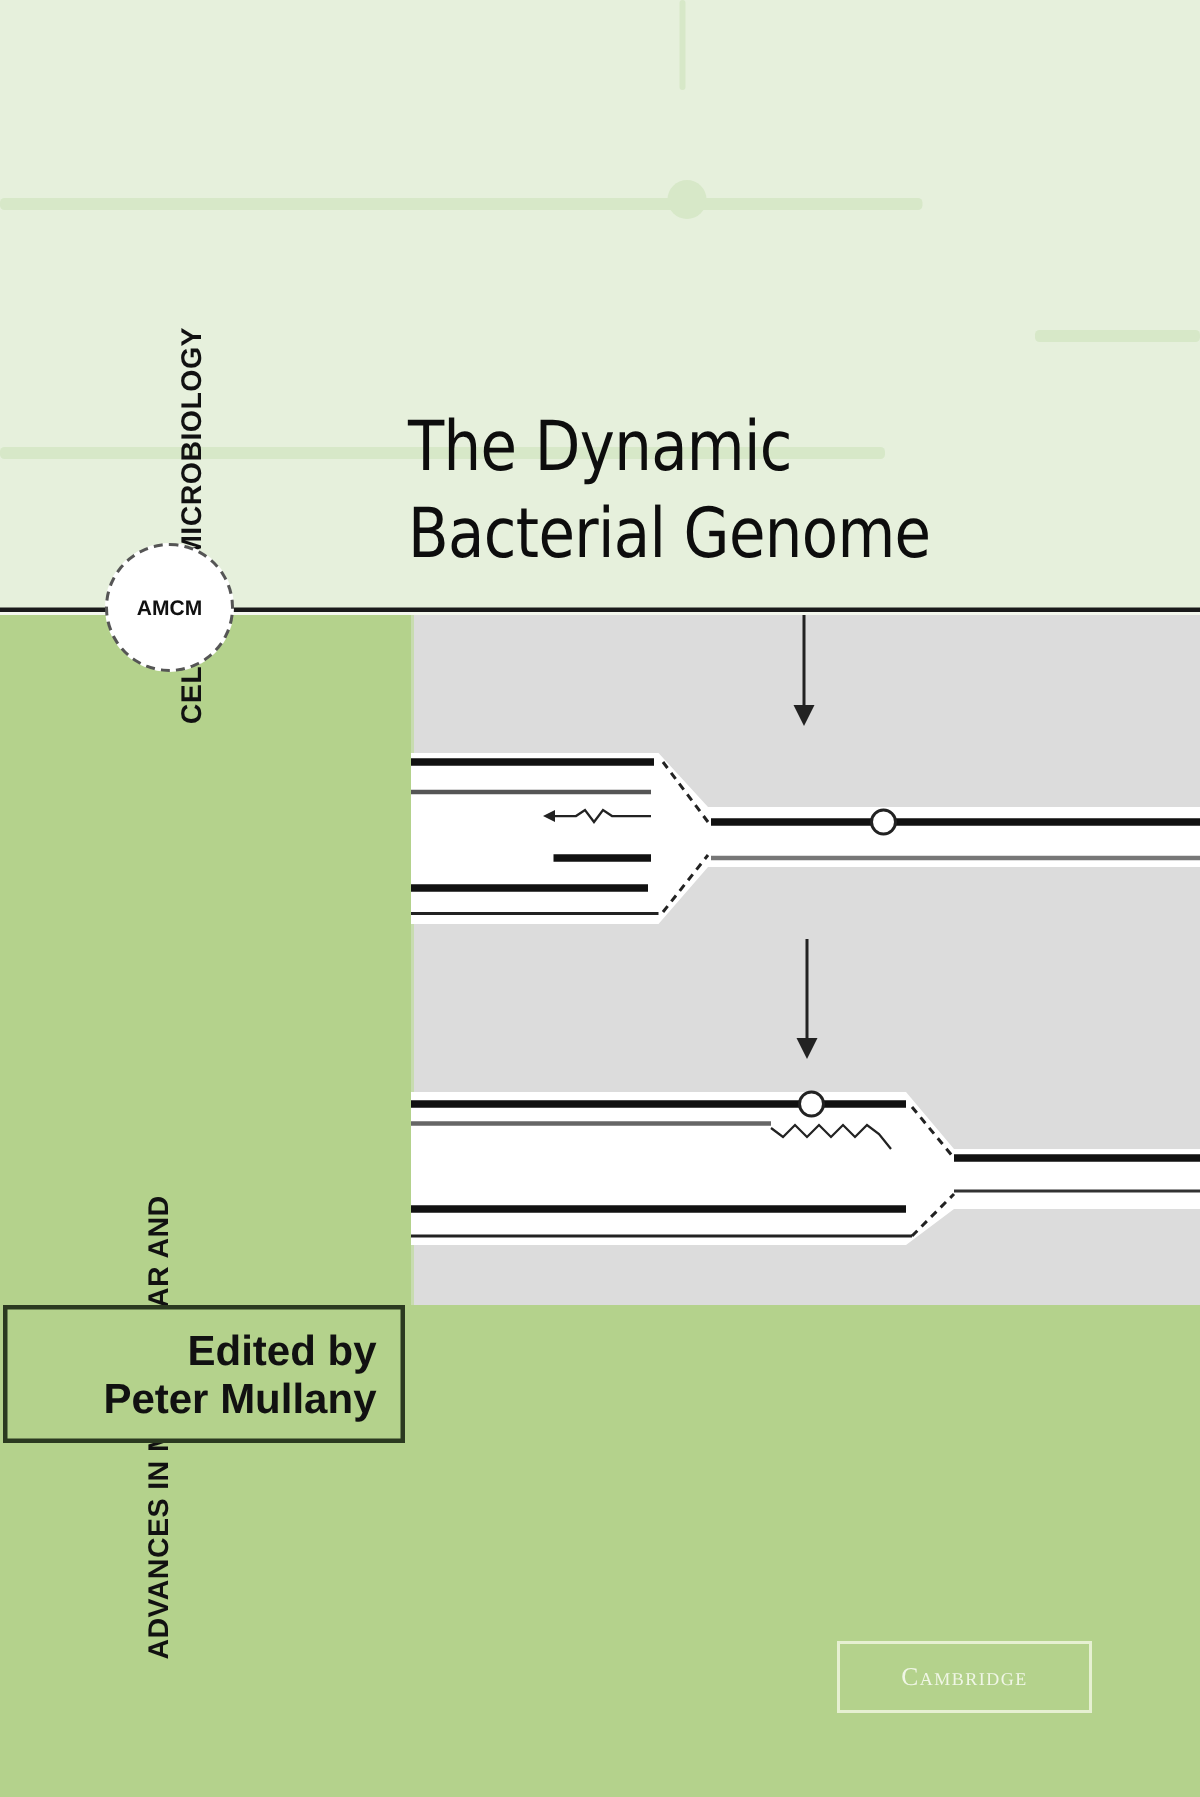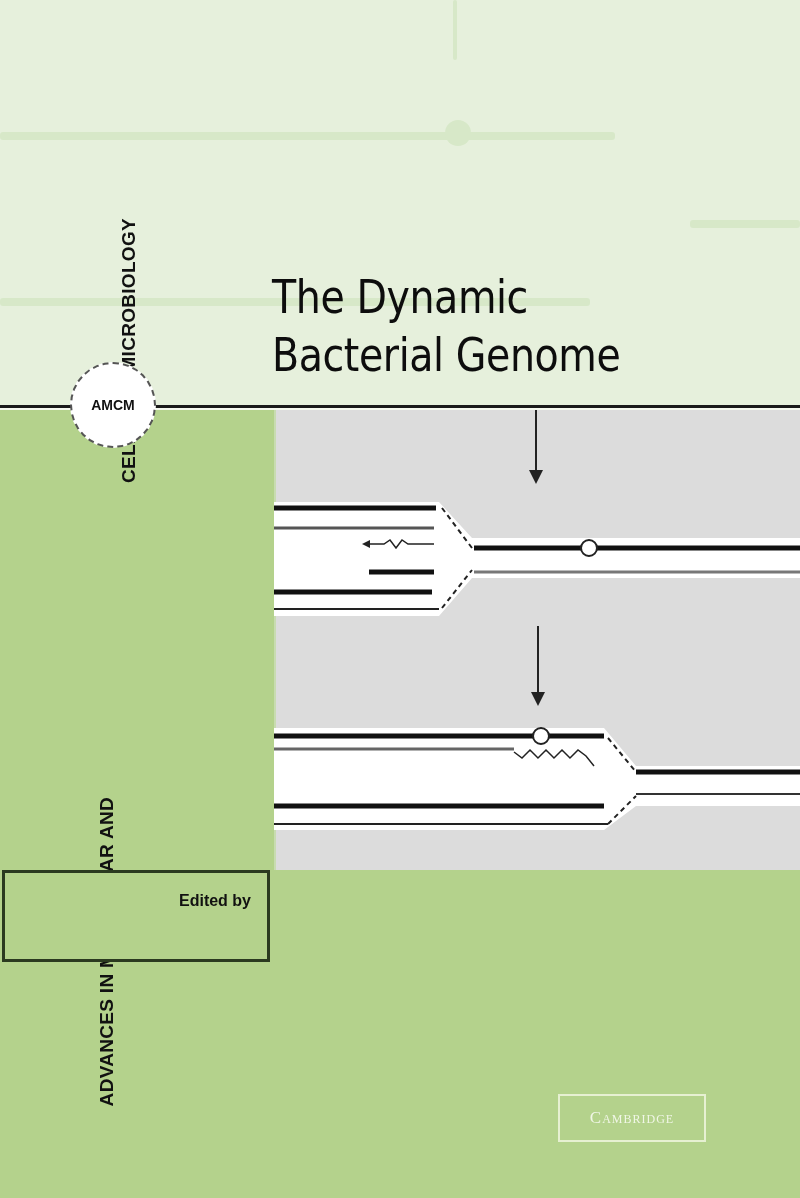--- a/index.html
+++ b/index.html
@@ -10,22 +10,22 @@
   .divider-light { position: absolute; left: 0; top: 408px; width: 800px; height: 2px; background: #f4f8ee; }
   .left-panel { position: absolute; left: 0; top: 410px; width: 272px; height: 460px; background: #b4d28c; }
   .grey-panel { position: absolute; left: 274px; top: 410px; width: 526px; height: 460px; background: #dcdcdc; border-left: 2px solid #c8dcb0; }
   .spine-top { position: absolute; left: 118px; top: 218px; transform-origin: left top; transform: rotate(-90deg) translateX(-100%); white-space: nowrap; font-weight: bold; font-size: 19px; letter-spacing: 0.3px; color: #111; width: 0; }
   .spine-top span, .spine-bot span { display: inline-block; transform: translateX(-100%); }
   .spine-bot span { padding: 0 2px; }
   .spine-bot { position: absolute; left: 96px; top: 795px; transform-origin: left top; transform: rotate(-90deg); white-space: nowrap; font-weight: bold; font-size: 19px; letter-spacing: 0.3px; color: #111; }
   .badge { position: absolute; left: 70px; top: 362px; width: 86px; height: 86px; border-radius: 50%; background: #fff; border: 2px dashed #555; box-sizing: border-box; display: flex; align-items: center; justify-content: center; font-weight: bold; font-size: 14px; color: #111; }
   .title { position: absolute; left: 272px; top: 268px; font-size: 46px; line-height: 58px; color: #0d0d0d; letter-spacing: -0.5px; font-family: "DejaVu Sans", sans-serif; font-weight: normal; transform: scaleX(0.86); transform-origin: left top; }
   .editor-box { position: absolute; left: 2px; top: 870px; width: 268px; height: 92px; border: 3px solid #2b3a20; box-sizing: border-box; background: #b4d28c; text-align: right; padding: 12px 16px 0 0; }
-  .editor-box div { font-weight: bold; font-size: 16px; line-height: 32px; color: #111; }
-  .publisher { position: absolute; left: 558px; top: 1094px; width: 148px; height: 48px; border: 2px solid #e6f0d2; box-sizing: border-box; display: flex; align-items: center; justify-content: center; color: #f0f6e6; font-family: "Liberation Serif", serif; font-size: 17px; letter-spacing: 1px; font-variant: small-caps; }
+  .editor-box div { font-weight: bold; font-size: 28px; line-height: 32px; color: #111; }
+  .publisher { position: absolute; left: 558px; top: 1094px; width: 170px; height: 48px; border: 2px solid #e6f0d2; box-sizing: border-box; display: flex; align-items: center; justify-content: center; color: #f0f6e6; font-family: "Liberation Serif", serif; font-size: 17px; letter-spacing: 1px; font-variant: small-caps; }
   svg.diagram { position: absolute; left: 274px; top: 410px; }
 </style>
 </head>
 <body>
 
 <div class="top">
   <div class="ghost" style="left:0;top:132px;width:615px;height:8px;"></div>
   <div class="ghost" style="left:0;top:298px;width:590px;height:8px;"></div>
   <div class="ghost" style="left:690px;top:220px;width:110px;height:8px;"></div>
   <div class="ghost" style="left:445px;top:120px;width:26px;height:26px;border-radius:50%;"></div>
@@ -78,15 +78,16 @@
 
 <div class="badge">AMCM</div>
 
 <div class="title">
   <div>The Dynamic</div>
   <div>Bacterial Genome</div>
 </div>
 
 <div class="editor-box">
   <div>Edited by</div>
+  <div>Peter Mullany</div>
 </div>
 
 <div class="publisher">Cambridge</div>
 
 </body></html>

